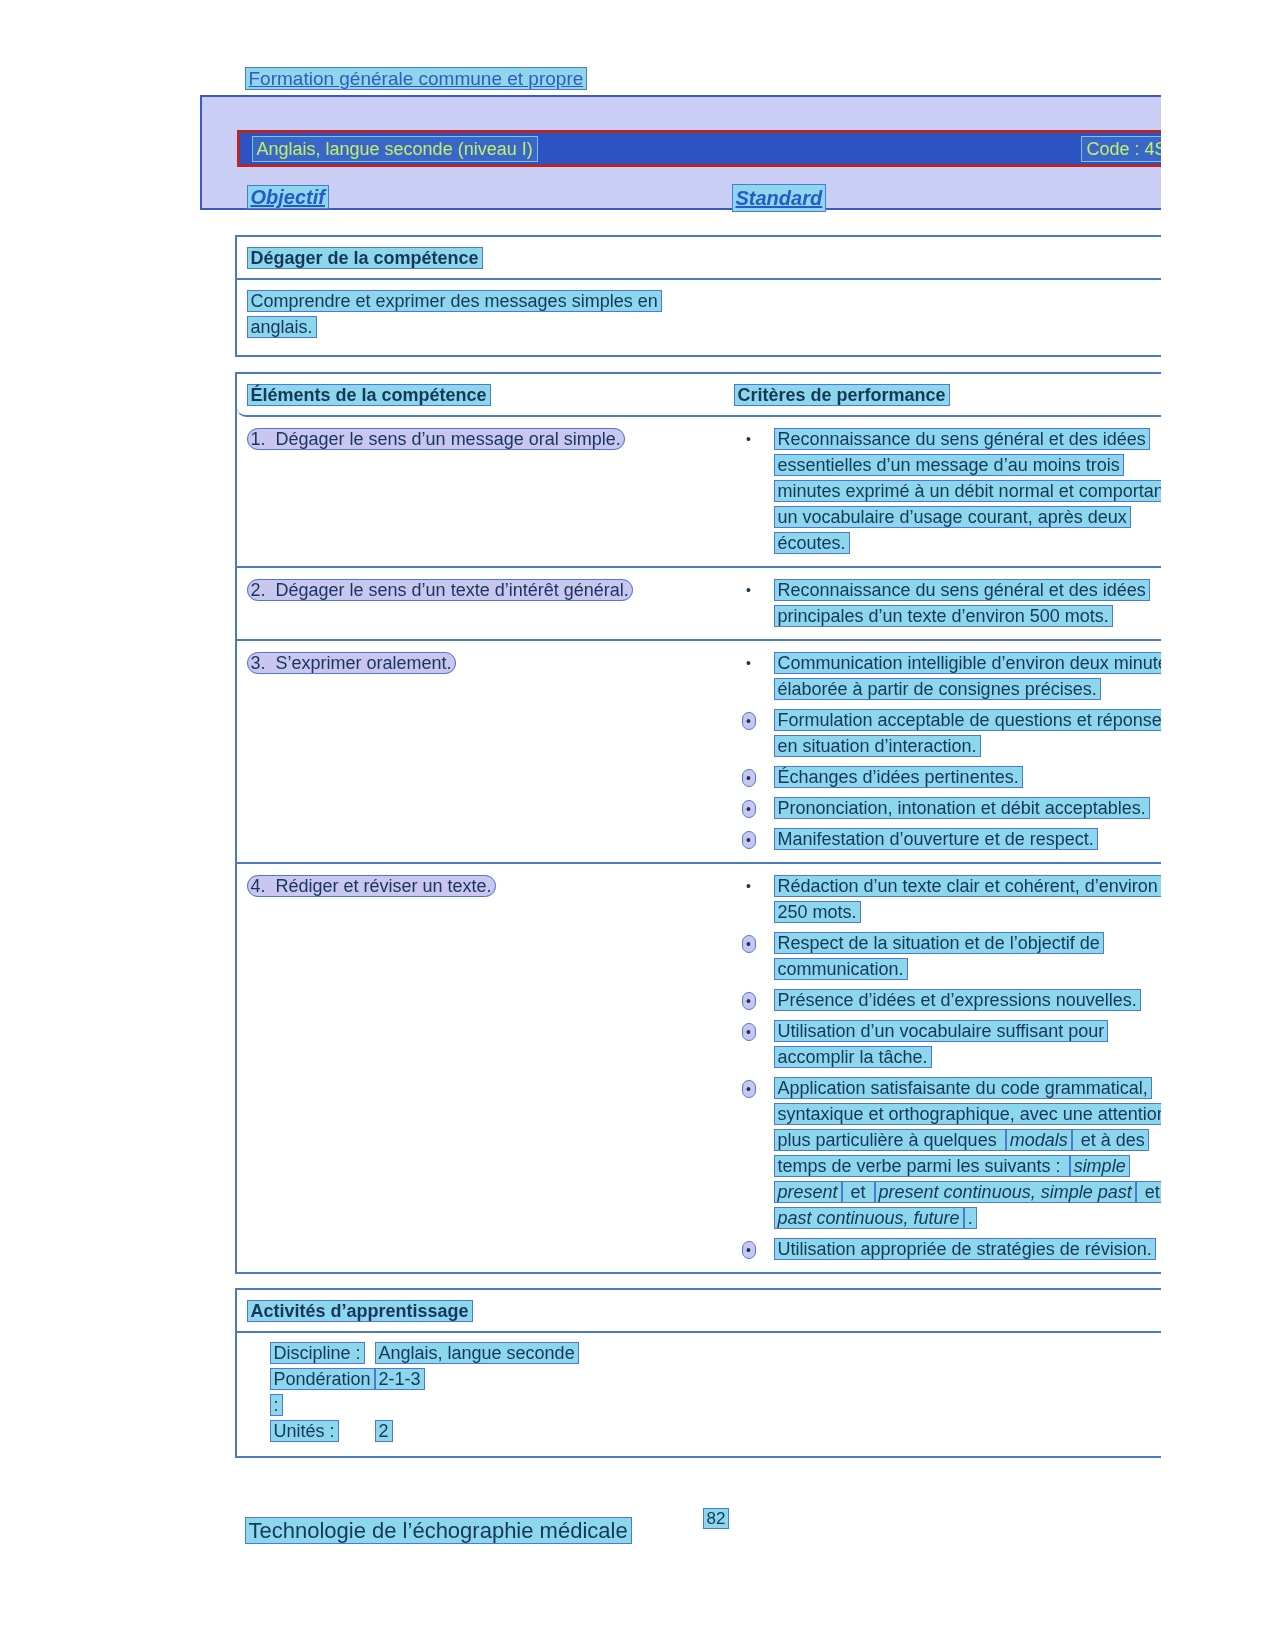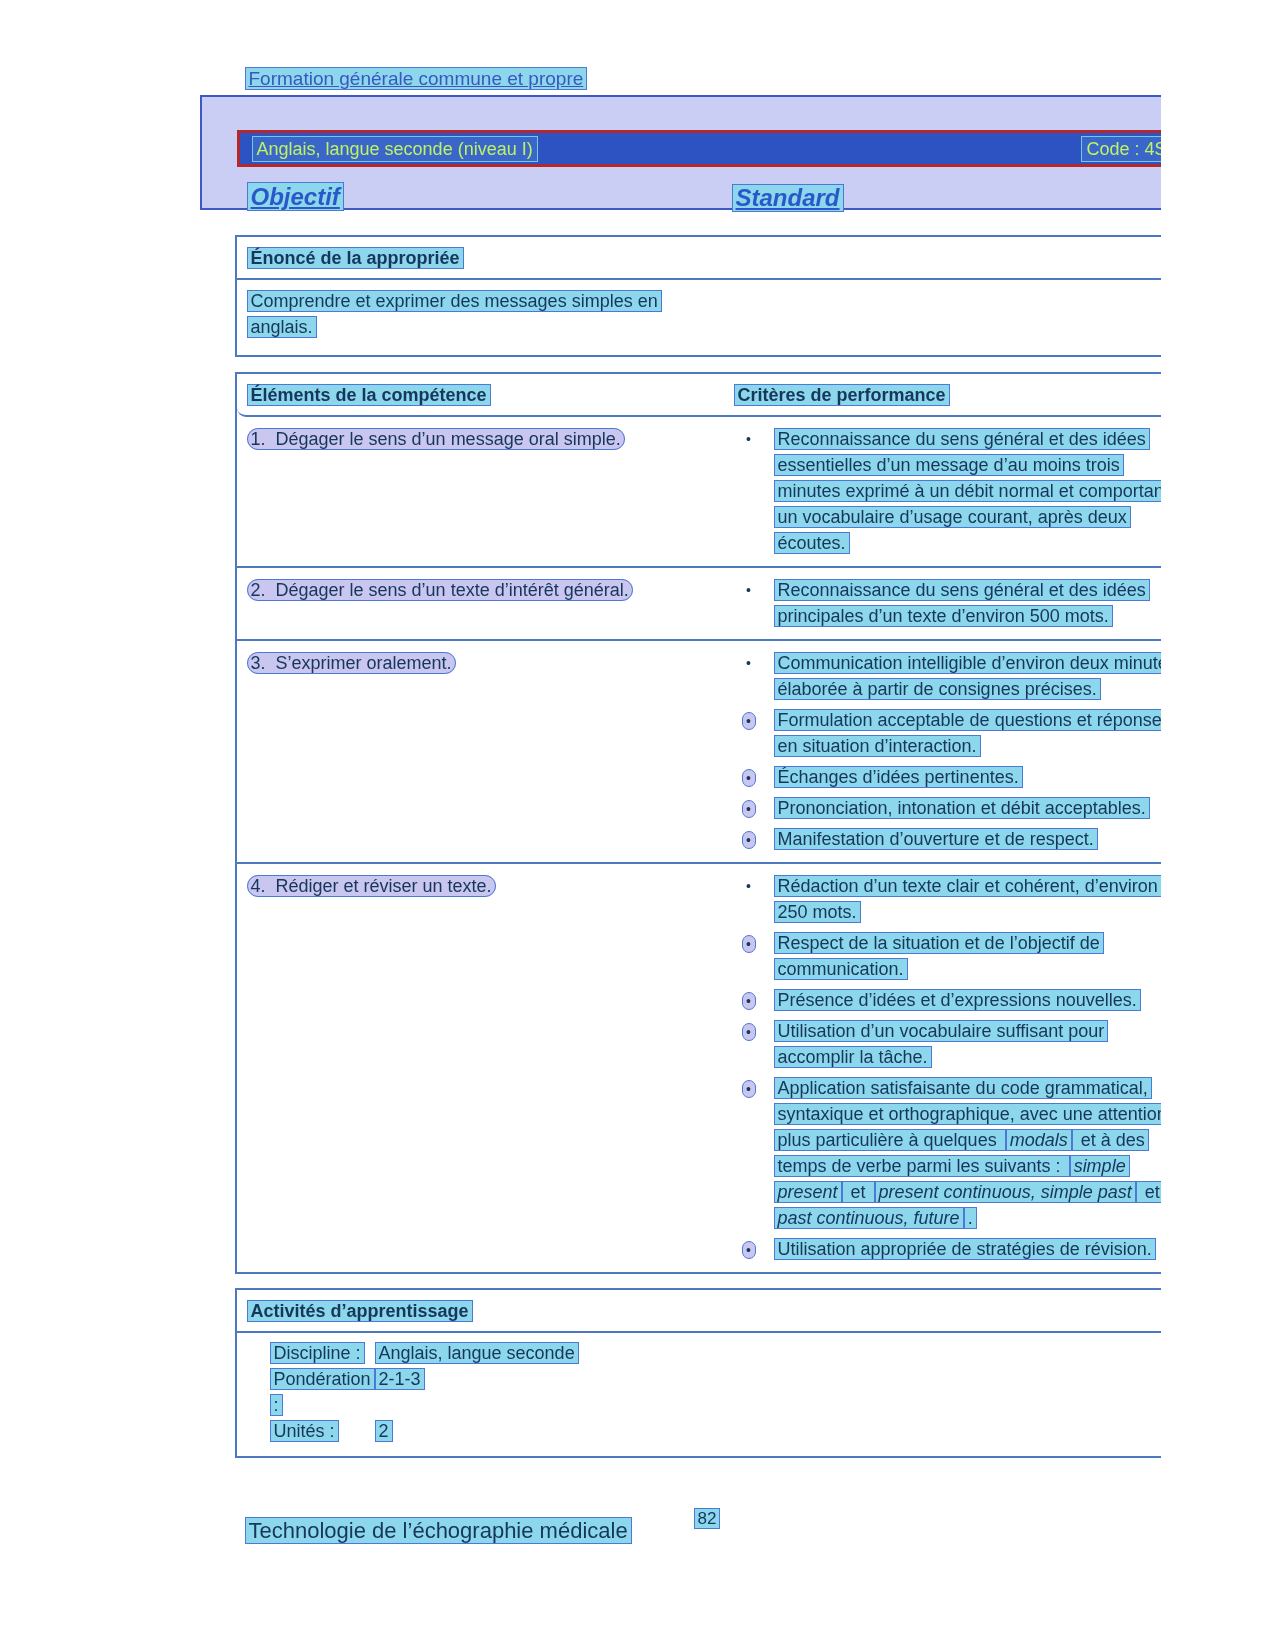--- a/index.html
+++ b/index.html
@@ -33,21 +33,21 @@
     padding:33px 35px 0 35px;
   }
   .banner {
     display:flex; justify-content:space-between; align-items:center; height:37px;
     background:var(--banner-blue,#2d53c3);
     border:3px solid var(--banner-red,#b3282d);
     padding:0 12px;
   }
   .banner-text { color:#bef264; border:1px solid #74c9e6; background:rgba(141,215,238,0.15); padding:0 4px; line-height:24px; white-space:nowrap; }
   .obj-std { position:relative; margin:17px 0 0 10px; height:26px; }
-  .colhead { font-weight:700; font-style:italic; text-decoration:underline; font-size:24px; color:var(--column-head-blue,#2a58c8); }
+  .colhead { font-weight:700; font-style:italic; text-decoration:underline; font-size:20px; color:var(--column-head-blue,#2a58c8); }
   .standard { position:absolute; left:485px; top:0; }
 
   .tbl { width:977px; border:2px solid var(--border-blue,#4d79c0); background:#fff; }
   .enonce { margin-top:25px; }
   .tbl-head { border-bottom:2px solid var(--border-blue,#4d79c0); padding:8px 10px 7px; }
   .enonce-body { padding:8px 10px 15px; }
   .enonce-text { width:430px; }
 
   .elements { margin-top:15px; }
   .grid-head, .grid-row { display:grid; grid-template-columns:497px 1fr; }
@@ -61,21 +61,21 @@
   .bullet { flex:0 0 14px; margin:5px 18px 0 8px; text-align:center; font-size:14px; line-height:16px; color:var(--text-dark,#16365c); }
   .bullet.hl-lav { padding:0; }
   .crit-text { max-width:412px; }
 
   .activities { margin-top:14px; }
   .activities-body { padding:7px 10px 12px; }
   .act-row { display:flex; }
   .act-label { flex:0 0 128px;padding-left:23px; }
 
   .footer-program { position:absolute; left:130px; top:1520px; font-size:22px; line-height:22px; }
-  .footer-page { position:absolute; left:104px; top:1508px; width:977px; text-align:center; font-size:17px; line-height:22px; }
+  .footer-page { position:absolute; left:113px; top:1508px; width:977px; text-align:center; font-size:17px; line-height:22px; }
 </style>
 </head>
 <body>
 
 <div class="page">
 
   <div class="top-header">
     <span class="hl">Formation générale commune et propre</span>
   </div>
 
@@ -85,21 +85,21 @@
       <span class="banner-text">Code : 4SA0</span>
     </div>
     <div class="obj-std">
       <span class="colhead hl">Objectif</span>
       <span class="colhead hl standard">Standard</span>
     </div>
   </div>
 
   <div class="tbl enonce">
     <div class="tbl-head">
-      <span class="hl bold">Énoncé de la appropriée</span>
+      <span class="hl bold">Dégager de la compétence</span>
     </div>
     <div class="enonce-body">
       <div class="enonce-text">
         <span class="hl">Comprendre et exprimer des messages simples en anglais.</span>
       </div>
     </div>
   </div>
 
   <div class="tbl elements">
     <div class="grid-head">

